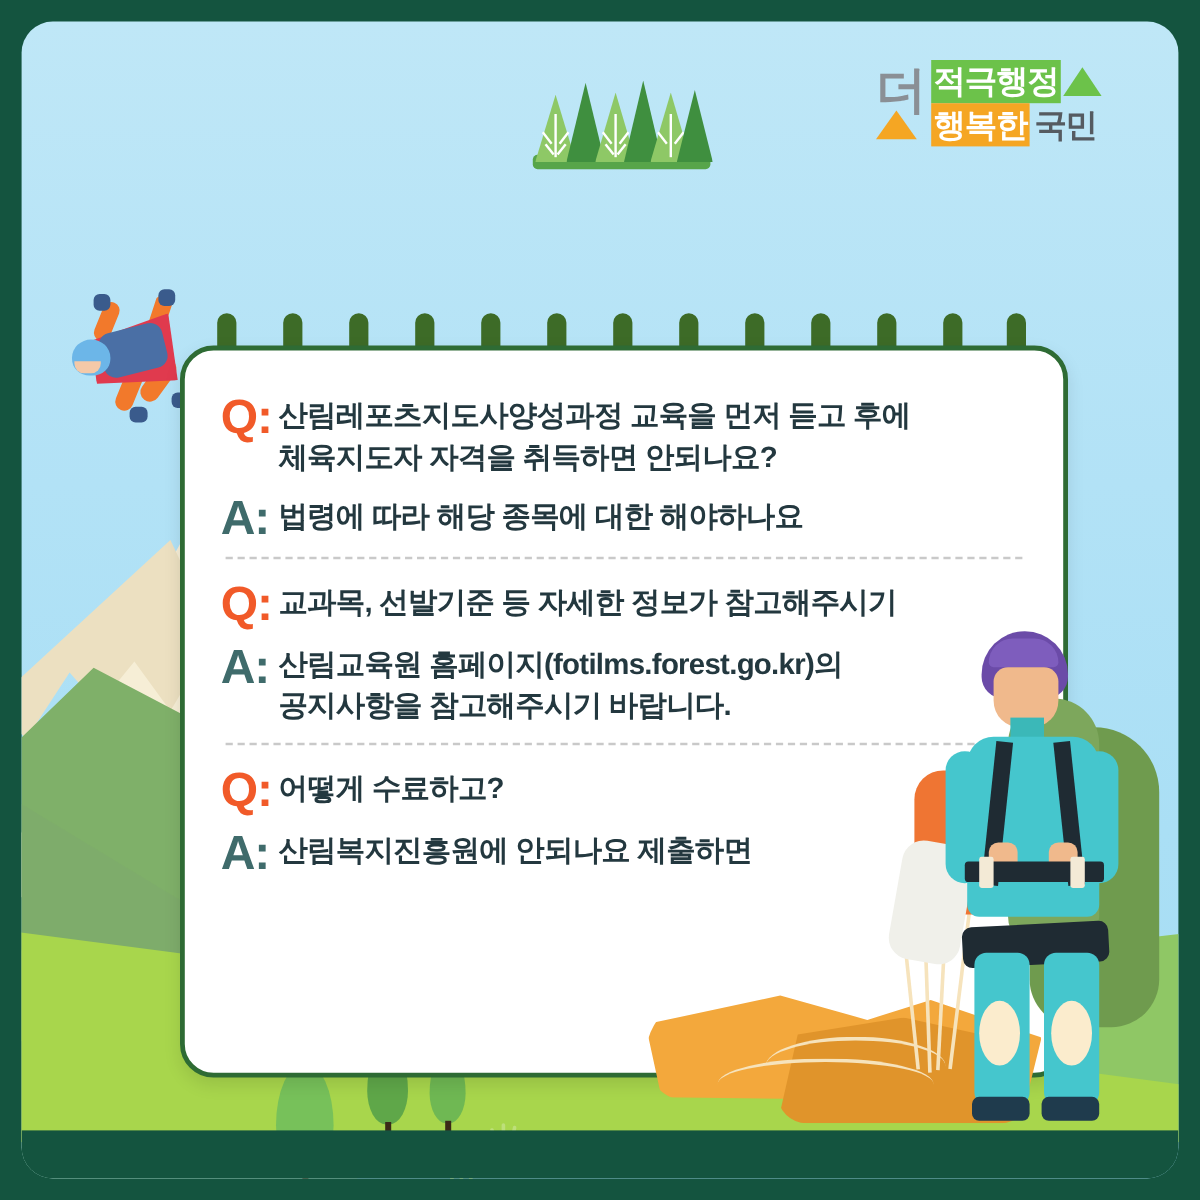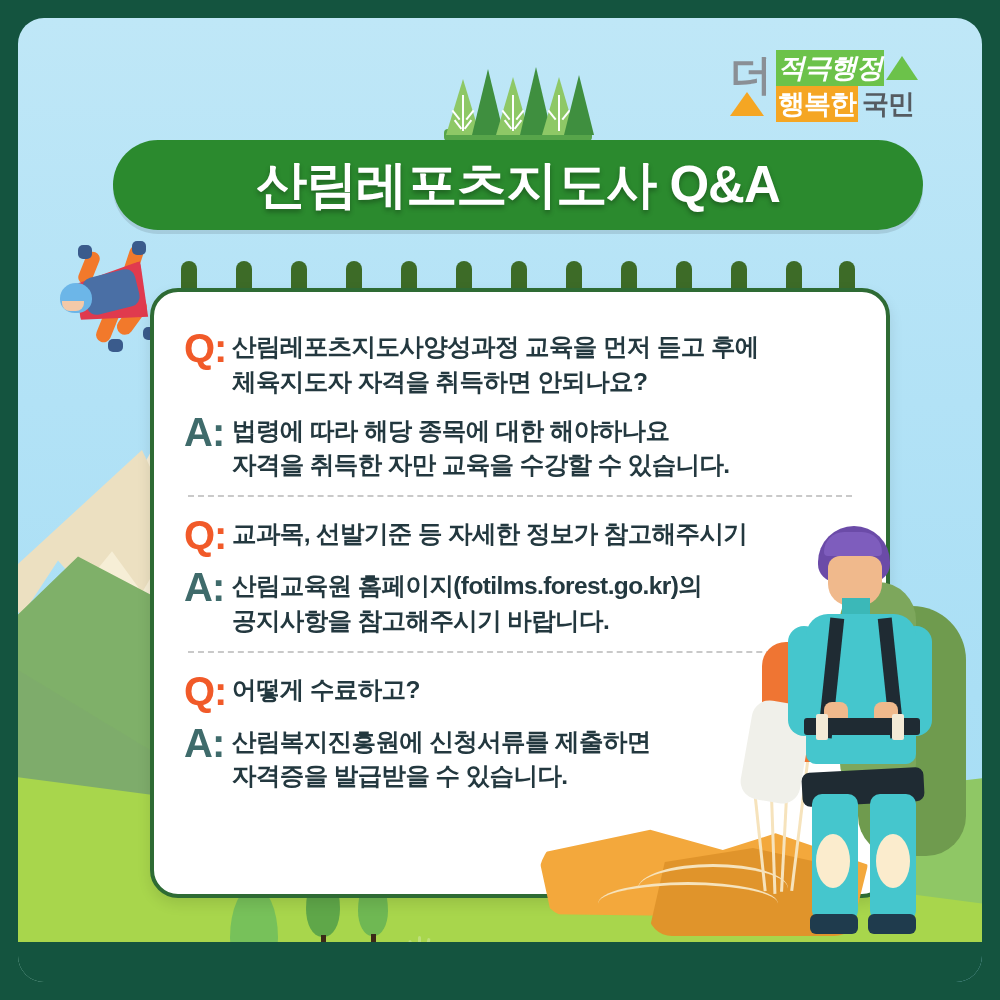--- a/index.html
+++ b/index.html
@@ -70,21 +70,21 @@
   .pine-base{position:absolute;left:6px;bottom:0;width:148px;height:12px;background:#57a54a;border-radius:4px;}
   .needle{position:absolute;width:2px;background:#ffffff;}
   
   .logo{position:absolute;right:38px;top:30px;width:214px;height:78px;}
   .logo-deo{
     position:absolute;left:0;top:6px;font-size:42px;font-weight:bold;color:#8a8f95;
     letter-spacing:-2px;line-height:1;
   }
   .logo-l1{position:absolute;left:46px;top:2px;display:flex;align-items:center;gap:2px;}
   .logo-l2{position:absolute;left:46px;top:38px;display:flex;align-items:center;gap:4px;}
-  .hl-green{background:#6cc24a;color:#ffffff;font-size:27px;font-weight:bold;padding:0 2px;letter-spacing:-1px;font-style:italic;}
+  .hl-green{background:#6cc24a;color:#ffffff;font-size:27px;font-weight:bold;padding:0 2px;letter-spacing:-1px;}
   .hl-orange{background:#f5a623;color:#ffffff;font-size:27px;font-weight:bold;padding:0 2px;letter-spacing:-1px;}
   .logo-plain{color:#555b61;font-size:27px;font-weight:bold;letter-spacing:-1px;text-align:right;}
   .logo-mt-g{width:0;height:0;border-left:16px solid transparent;border-right:16px solid transparent;border-bottom:24px solid #6cc24a;}
   .logo-mt-o{position:absolute;left:0;top:44px;width:0;height:0;border-left:17px solid transparent;border-right:17px solid transparent;border-bottom:24px solid #f5a623;}
   
   .banner{
     position:absolute;left:95px;top:122px;width:810px;height:90px;
     background:#2b8a2e;border-radius:45px;
     display:flex;align-items:center;justify-content:center;
     box-shadow:0 4px 0 rgba(0,0,0,.10);
@@ -266,23 +266,20 @@
       <div class="logo-l1">
         <span class="hl-green">적극행정</span>
         <span class="logo-mt-g"></span>
       </div>
       <div class="logo-l2">
         <span class="hl-orange">행복한</span>
         <span class="logo-plain">국민</span>
       </div>
     </div>
 
-    <div class="banner">
-      <span class="banner-text">산림레포츠지도사 Q&amp;A</span>
-    </div>
 
     <div class="rings">
       <div class="ring" style="left:0px;">
           <div class="stem"></div>
           <div class="loop"></div>
         </div>
       <div class="ring" style="left:55px;">
           <div class="stem"></div>
           <div class="loop"></div>
         </div>
@@ -354,21 +351,20 @@
           <div class="marker q">Q:</div>
           <div class="qa-text">
             <span class="ln">산림레포츠지도사양성과정 교육을 먼저 듣고 후에</span>
             <span class="ln">체육지도자 자격을 취득하면 안되나요?</span>
           </div>
         </div>
         <div class="qa-row">
           <div class="marker a">A:</div>
           <div class="qa-text">
             <span class="ln">법령에 따라 해당 종목에 대한 해야하나요</span>
-            <span class="ln">자격을 취득한 자만 교육을 수강할 수 있습니다.</span>
           </div>
         </div>
       </div>
 
       <hr class="divider">
 
       <div class="qa-block">
         <div class="qa-row">
           <div class="marker q">Q:</div>
           <div class="qa-text">
@@ -389,22 +385,21 @@
       <div class="qa-block">
         <div class="qa-row">
           <div class="marker q">Q:</div>
           <div class="qa-text">
             <span class="ln">어떻게 수료하고?</span>
           </div>
         </div>
         <div class="qa-row">
           <div class="marker a">A:</div>
           <div class="qa-text">
-            <span class="ln">산림복지진흥원에 신청서류를 제출하면</span>
-            <span class="ln">자격증을 발급받을 수 있습니다.</span>
+            <span class="ln">산림복지진흥원에 안되나요 제출하면</span>
           </div>
         </div>
       </div>
 
     </div>
 
     <div class="canopy">
       <div class="canopy-a"></div>
       <div class="canopy-b"></div>
       <div class="cline" style="left:130px;top:-64px;height:150px;transform:rotate(-6deg);"></div>

